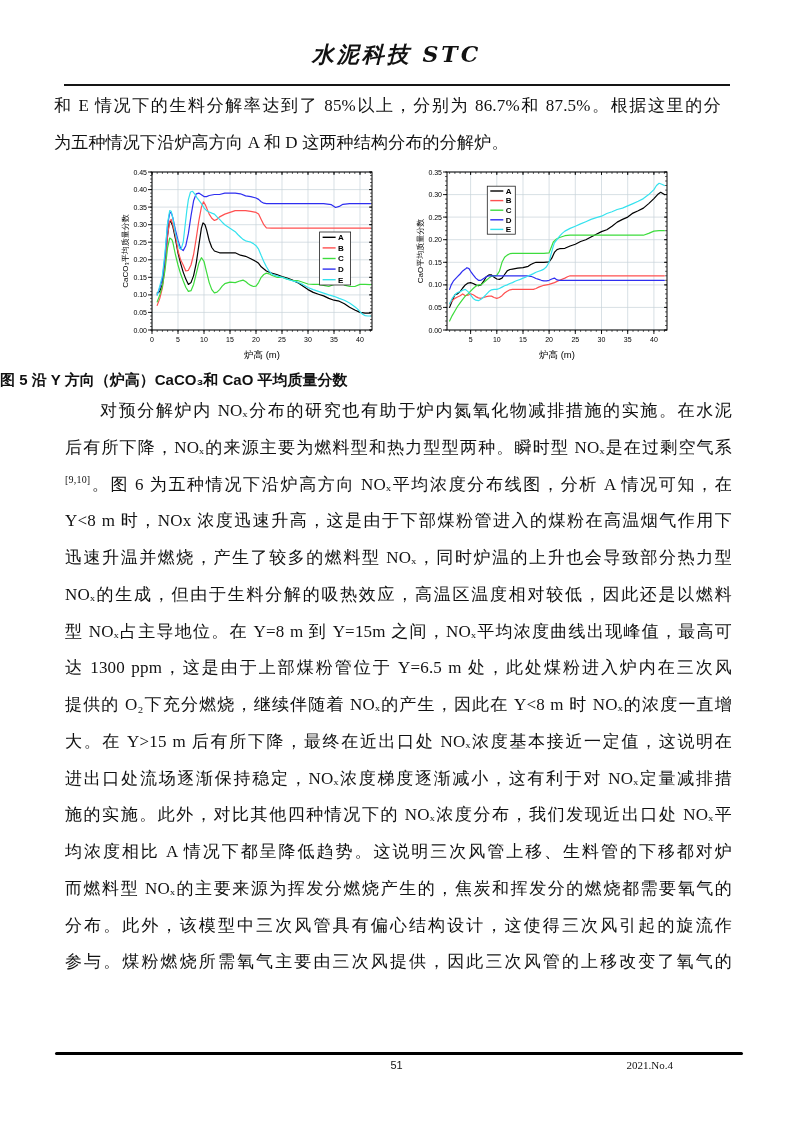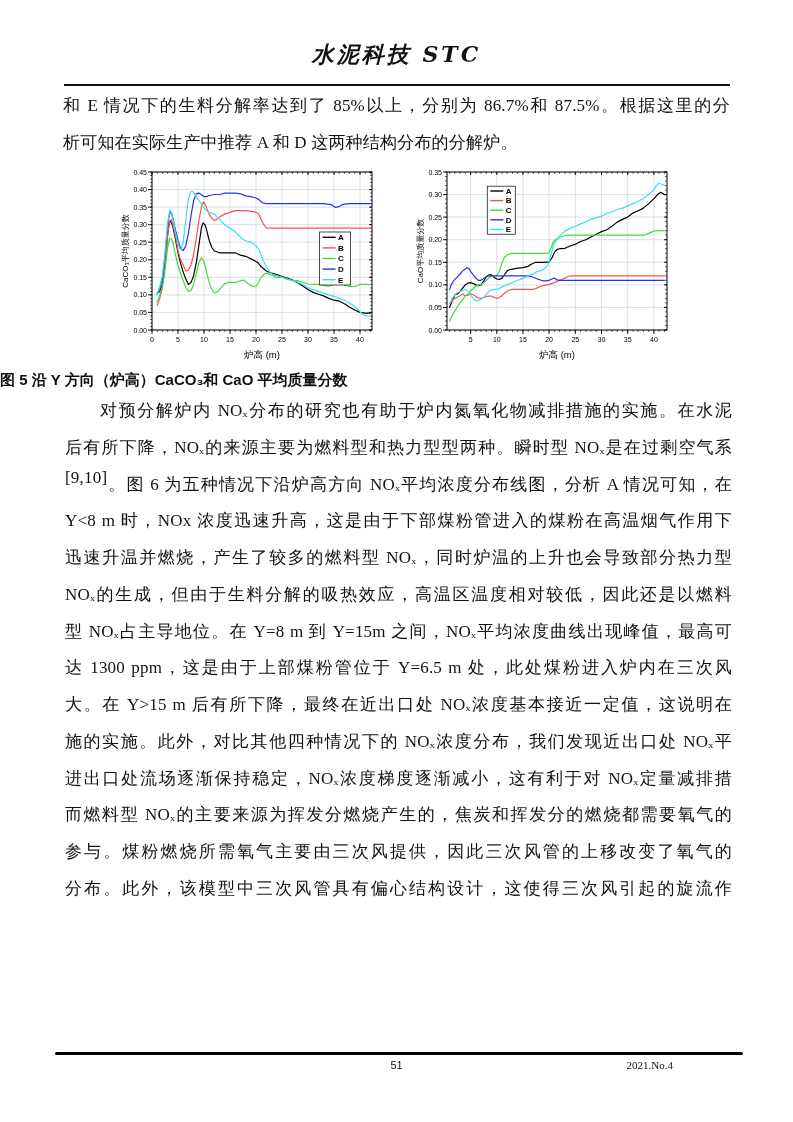--- a/index.html
+++ b/index.html
@@ -2,47 +2,47 @@
 <html><head>
 <meta charset="utf-8">
 <style>
   html,body{margin:0;padding:0;background:#ffffff;}
   .page{position:relative;width:793px;height:1122px;background:#ffffff;overflow:hidden;
         font-family:"Liberation Serif","DejaVu Serif",serif;color:#111;}
   .jtitle{position:absolute;top:40px;left:0;width:100%;text-align:center;
           font-family:"DejaVu Serif",serif;font-style:italic;font-weight:bold;
           font-size:22px;letter-spacing:3px;}
   .hrule{position:absolute;top:84px;left:64px;width:666px;border-top:2px solid #151515;}
-  .intro{position:absolute;top:88px;left:63px;width:667px;}
+  .intro{position:absolute;top:88px;left:54px;width:667px;}
   .bodytext{position:absolute;top:393px;left:65px;width:667px;}
   .bline{height:36.75px;line-height:36.75px;font-size:17px;text-align:justify;
          white-space:nowrap;letter-spacing:0.2px;}
   .bline.fill{white-space:normal;text-align:justify;text-align-last:justify;}
   .bline.ind{text-indent:35px;}
-  .sup{font-size:17px;vertical-align:super;line-height:0;}
+  .sup{font-size:10px;vertical-align:super;line-height:0;}
   .figure{position:absolute;top:166px;left:63px;width:667px;display:flex;
           justify-content:center;gap:35px;}
   .caption{position:absolute;top:371px;left:0;width:100%;text-align:left;
            font-family:"Liberation Sans","DejaVu Sans",sans-serif;font-weight:600;font-size:15px;}
   .frule{position:absolute;top:1052px;left:55px;width:688px;height:3px;background:#000;border-radius:2px;}
   .pagenum{position:absolute;top:1059px;left:0;width:100%;text-align:center;
            font-family:"Liberation Sans",sans-serif;font-size:11px;}
   .issue{position:absolute;top:1059px;right:120px;font-family:Liberation Serif, serif;font-size:11px;}
   svg text{font-family:"Liberation Sans","DejaVu Sans",sans-serif;}
 </style>
 </head>
 <body>
 
 <div class="page">
   <div class="jtitle">水泥科技 STC</div>
   <div class="hrule"></div>
 
   <div class="intro">
       <div class="bline fill"><span>和 E 情况下的生料分解率达到了 85%以上，分别为 86.7%和 87.5%。根据这里的分</span></div>
-      <div class="bline"><span>析可知在实际生产中推荐 A 和 D 这两种结构分布的分解炉。</span></div>
+      <div class="bline"><span>为五种情况下沿炉高方向 A 和 D 这两种结构分布的分解炉。</span></div>
     </div>
 
   <div class="figure">
     <svg width="260" height="198">
         <line x1="33.0" y1="6" x2="33.0" y2="164" stroke="#c7d3da" stroke-width="0.7"></line>
         <line x1="59.0" y1="6" x2="59.0" y2="164" stroke="#c7d3da" stroke-width="0.7"></line>
         <line x1="85.0" y1="6" x2="85.0" y2="164" stroke="#c7d3da" stroke-width="0.7"></line>
         <line x1="111.0" y1="6" x2="111.0" y2="164" stroke="#c7d3da" stroke-width="0.7"></line>
         <line x1="137.0" y1="6" x2="137.0" y2="164" stroke="#c7d3da" stroke-width="0.7"></line>
         <line x1="163.0" y1="6" x2="163.0" y2="164" stroke="#c7d3da" stroke-width="0.7"></line>
@@ -561,24 +561,26 @@
 
   <div class="bodytext">
       <div class="bline fill ind"><span>对预分解炉内 NOₓ分布的研究也有助于炉内氮氧化物减排措施的实施。在水泥</span></div>
       <div class="bline fill"><span>后有所下降，NOₓ的来源主要为燃料型和热力型型两种。瞬时型 NOₓ是在过剩空气系</span></div>
       <div class="bline fill"><span class="sup">[9,10]</span><span>。图 6 为五种情况下沿炉高方向 NOₓ平均浓度分布线图，分析 A 情况可知，在</span></div>
       <div class="bline fill"><span>Y&lt;8 m 时，NOx 浓度迅速升高，这是由于下部煤粉管进入的煤粉在高温烟气作用下</span></div>
       <div class="bline fill"><span>迅速升温并燃烧，产生了较多的燃料型 NOₓ，同时炉温的上升也会导致部分热力型</span></div>
       <div class="bline fill"><span>NOₓ的生成，但由于生料分解的吸热效应，高温区温度相对较低，因此还是以燃料</span></div>
       <div class="bline fill"><span>型 NOₓ占主导地位。在 Y=8 m 到 Y=15m 之间，NOₓ平均浓度曲线出现峰值，最高可</span></div>
       <div class="bline fill"><span>达 1300 ppm，这是由于上部煤粉管位于 Y=6.5 m 处，此处煤粉进入炉内在三次风</span></div>
+      <div class="bline fill"><span>提供的 O₂下充分燃烧，继续伴随着 NOₓ的产生，因此在 Y&lt;8 m 时 NOₓ的浓度一直增</span></div>
       <div class="bline fill"><span>大。在 Y&gt;15 m 后有所下降，最终在近出口处 NOₓ浓度基本接近一定值，这说明在</span></div>
+      <div class="bline fill"><span>进出口处流场逐渐保持稳定，NOₓ浓度梯度逐渐减小，这有利于对 NOₓ定量减排措</span></div>
       <div class="bline fill"><span>施的实施。此外，对比其他四种情况下的 NOₓ浓度分布，我们发现近出口处 NOₓ平</span></div>
-      <div class="bline fill"><span>进出口处流场逐渐保持稳定，NOₓ浓度梯度逐渐减小，这有利于对 NOₓ定量减排措</span></div>
+      <div class="bline fill"><span>均浓度相比 A 情况下都呈降低趋势。这说明三次风管上移、生料管的下移都对炉</span></div>
       <div class="bline fill"><span>而燃料型 NOₓ的主要来源为挥发分燃烧产生的，焦炭和挥发分的燃烧都需要氧气的</span></div>
+      <div class="bline fill"><span>分布。此外，该模型中三次风管具有偏心结构设计，这使得三次风引起的旋流作</span></div>
       <div class="bline fill"><span>参与。煤粉燃烧所需氧气主要由三次风提供，因此三次风管的上移改变了氧气的</span></div>
-      <div class="bline fill"><span>分布。此外，该模型中三次风管具有偏心结构设计，这使得三次风引起的旋流作</span></div>
     </div>
 
   <div class="frule"></div>
   <div class="pagenum">51</div>
   <div class="issue">2021.No.4</div>
 </div>
 
 </body></html>

